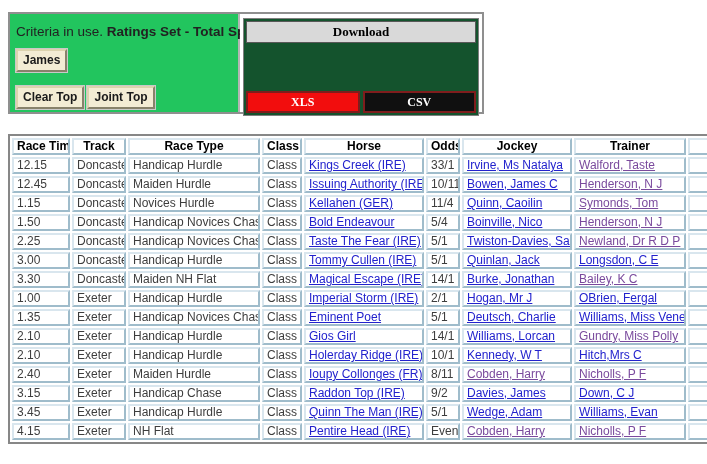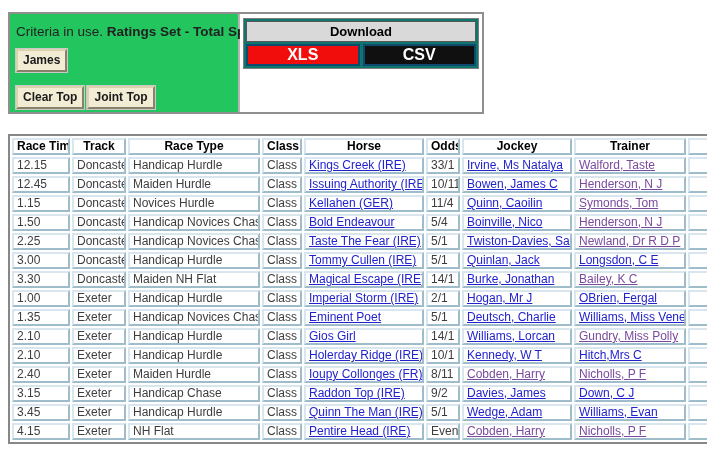--- a/index.html
+++ b/index.html
@@ -31,32 +31,33 @@
     background:#f3ecd4;
     border:2px outset #dcd3ae;
     outline:1px solid #c9c9c9;
     font-size:12px;font-weight:bold;color:#1a1a1a;
     padding:2px 5px 3px 5px;
     margin-right:3px;
     cursor:pointer;
     font-family:"Liberation Sans", sans-serif;
   }
   .download-cell{background:#fff;flex:1;box-sizing:border-box;padding:4px 3px;}
-  .download-box{border:1px solid #7e7e7e;background:#0f766e;padding:2px;}
+  .download-box{border:1px solid #7e7e7e;background:#14532d;padding:2px;font-family:Liberation Serif, serif;}
   .download-header{
     background:#d9d9d9;border:1px solid #585858;
     text-align:center;font-size:13px;font-weight:bold;color:#000;
     padding:2px 0;margin-bottom:2px;
   }
   .download-buttons{display:flex;gap:3px;}
   .dl-btn{
     flex:1;display:block;text-align:center;text-decoration:none;
-    color:#fff;font-weight:bold;font-size:16px;line-height:18px;
-    border:2px solid #0c4a6e;
+    color:#fff;font-weight:bold;font-size:12px;line-height:18px;
+    border:2px solid #7f1d1d;
     cursor:pointer;
+    margin-top:46px;
   }
   
   .table-wrap{margin:20px 0 0 8px;width:699px;overflow:hidden;}
   table.races{
     table-layout:fixed;
     width:726px;
     border:2px solid #878787;
     border-collapse:separate;
     border-spacing:2px;
     background:#fff;

